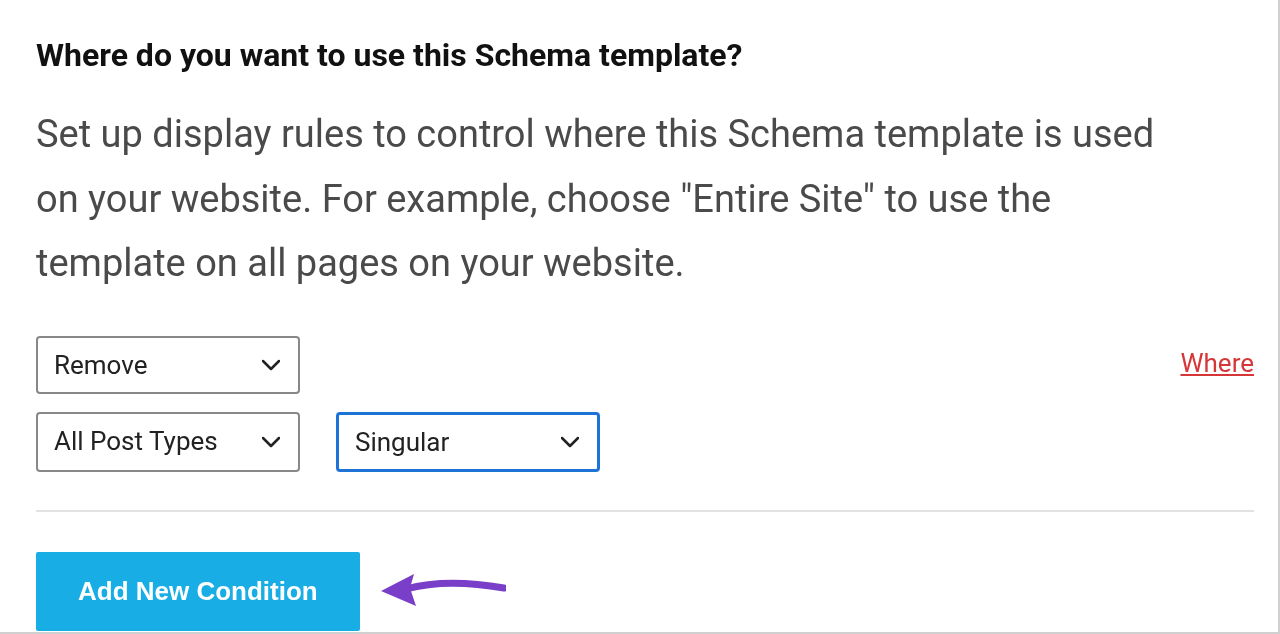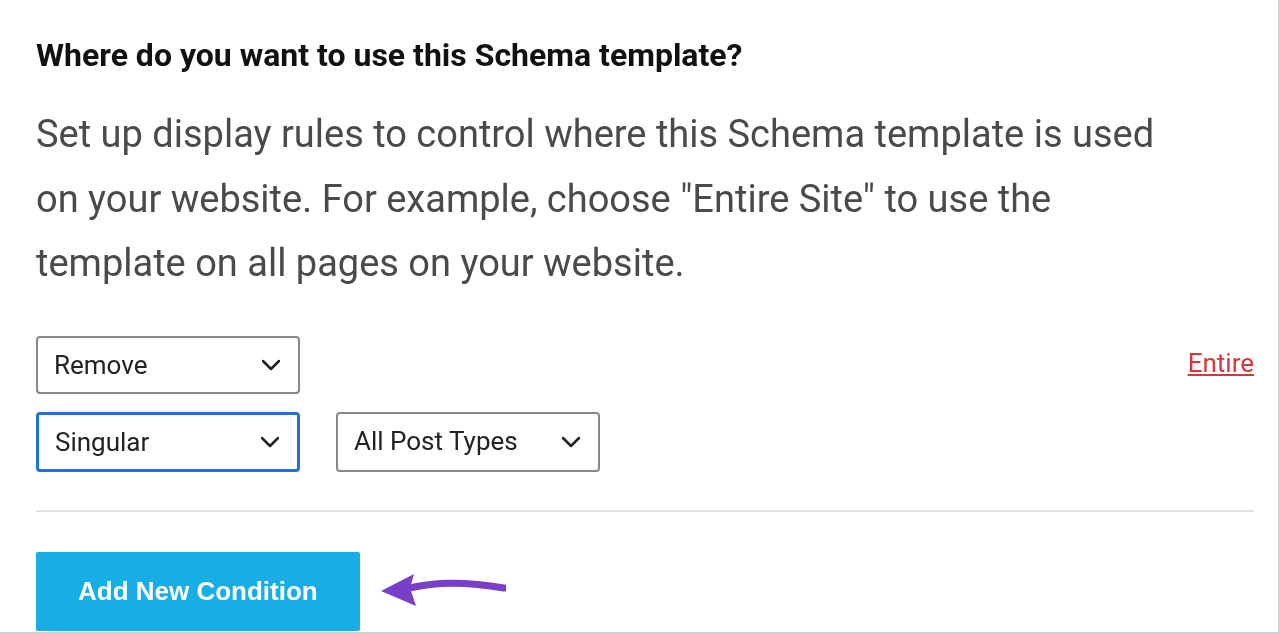--- a/index.html
+++ b/index.html
@@ -139,42 +139,42 @@
           <span>Remove</span>
           <span class="select-caret">
             <svg viewBox="0 0 18 12">
                 <path d="M1 2 L9 10 L17 2" fill="none" stroke="#222" stroke-width="2.5" stroke-linecap="round" stroke-linejoin="round"></path>
               </svg>
           </span>
         </div>
       </div>
 
       <div class="select-bottom-row">
-        <div class="select-wrap select-singular active">
-          <span>Singular</span>
+        <div class="select-wrap select-posttypes">
+          <span>All Post Types</span>
           <span class="select-caret">
             <svg viewBox="0 0 18 12">
                 <path d="M1 2 L9 10 L17 2" fill="none" stroke="#222" stroke-width="2.5" stroke-linecap="round" stroke-linejoin="round"></path>
               </svg>
           </span>
         </div>
 
-        <div class="select-wrap select-posttypes">
-          <span>All Post Types</span>
+        <div class="select-wrap select-singular active">
+          <span>Singular</span>
           <span class="select-caret">
             <svg viewBox="0 0 18 12">
                 <path d="M1 2 L9 10 L17 2" fill="none" stroke="#222" stroke-width="2.5" stroke-linecap="round" stroke-linejoin="round"></path>
               </svg>
           </span>
         </div>
       </div>
 
     </div>
 
-    <a class="remove-link">Entire</a>
+    <a class="remove-link">Where</a>
   </div>
 
   <hr class="divider">
 
   <div class="button-row">
     <button class="add-button">Add New Condition</button>
     <div class="arrow-annotation">
       <svg viewBox="0 0 130 50">
         <path d="M128 22 Q 70 12 30 23" fill="none" stroke="#7a3fc9" stroke-width="7" stroke-linecap="round"></path>
         <path d="M5 25 L38 8 L34 22 L40 40 Z" fill="#7a3fc9"></path>

